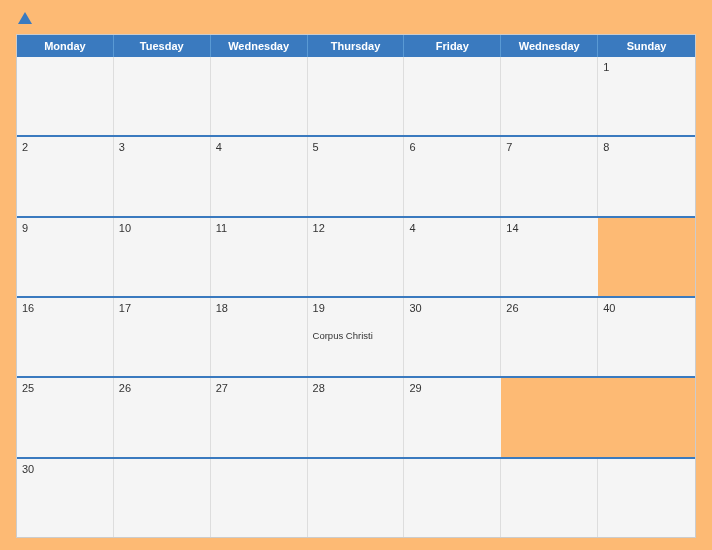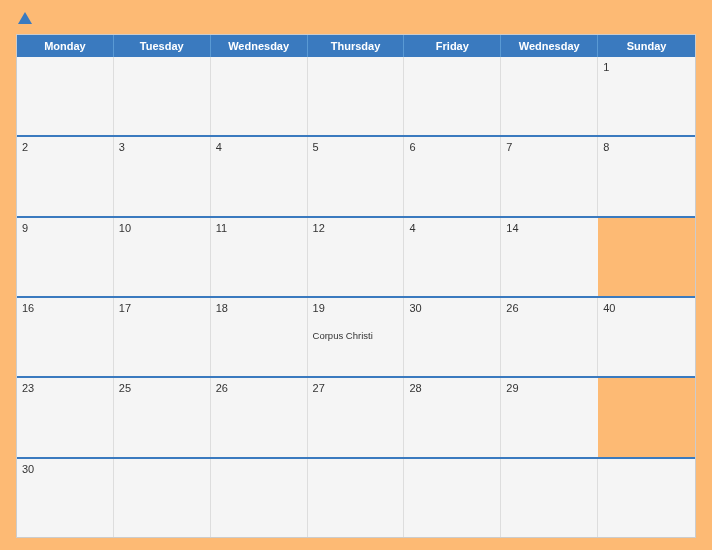--- a/index.html
+++ b/index.html
@@ -238,23 +238,20 @@
           </div>
           <div class="cal-cell">
             <span class="day-num">26</span>
           </div>
           <div class="cal-cell">
             <span class="day-num">40</span>
           </div>
         </div>
         <div class="cal-week">
           <div class="cal-cell">
-            <span class="day-num">23</span>
-          </div>
-          <div class="cal-cell">
             <span class="day-num">25</span>
           </div>
           <div class="cal-cell">
             <span class="day-num">26</span>
           </div>
           <div class="cal-cell">
             <span class="day-num">27</span>
           </div>
           <div class="cal-cell">
             <span class="day-num">28</span>

